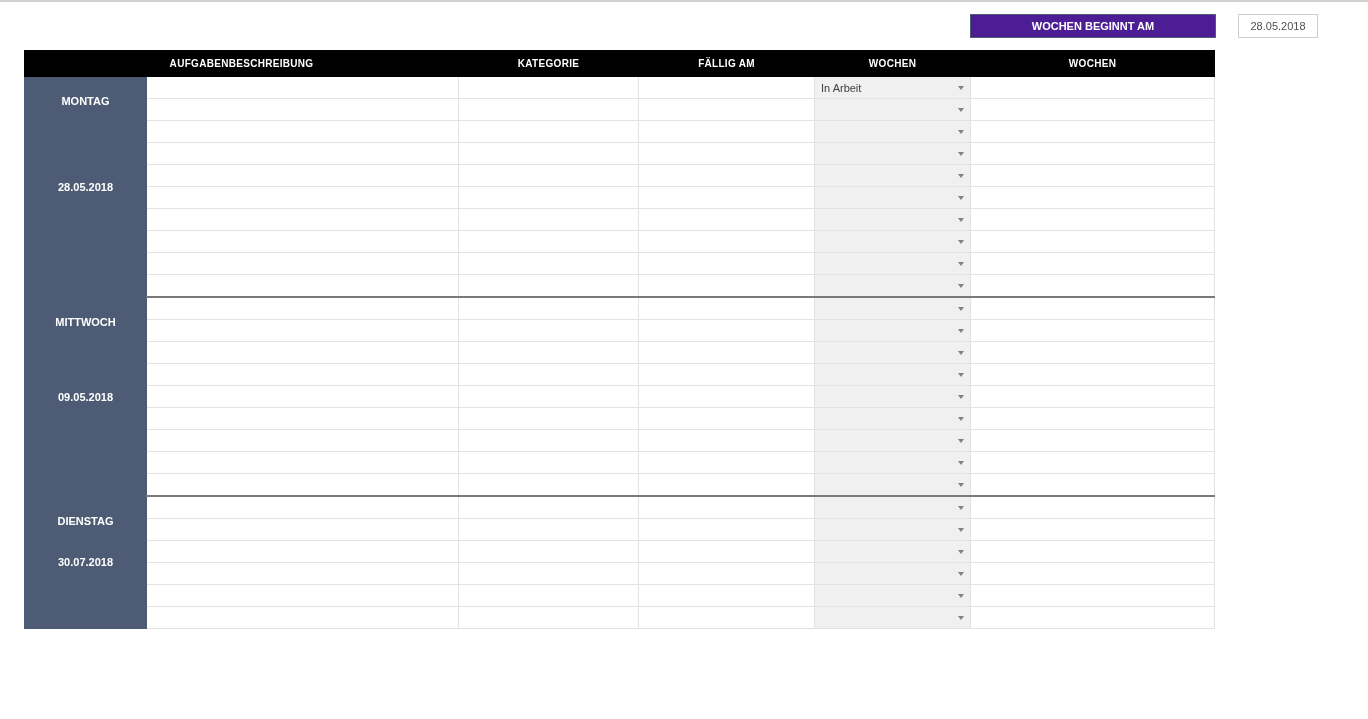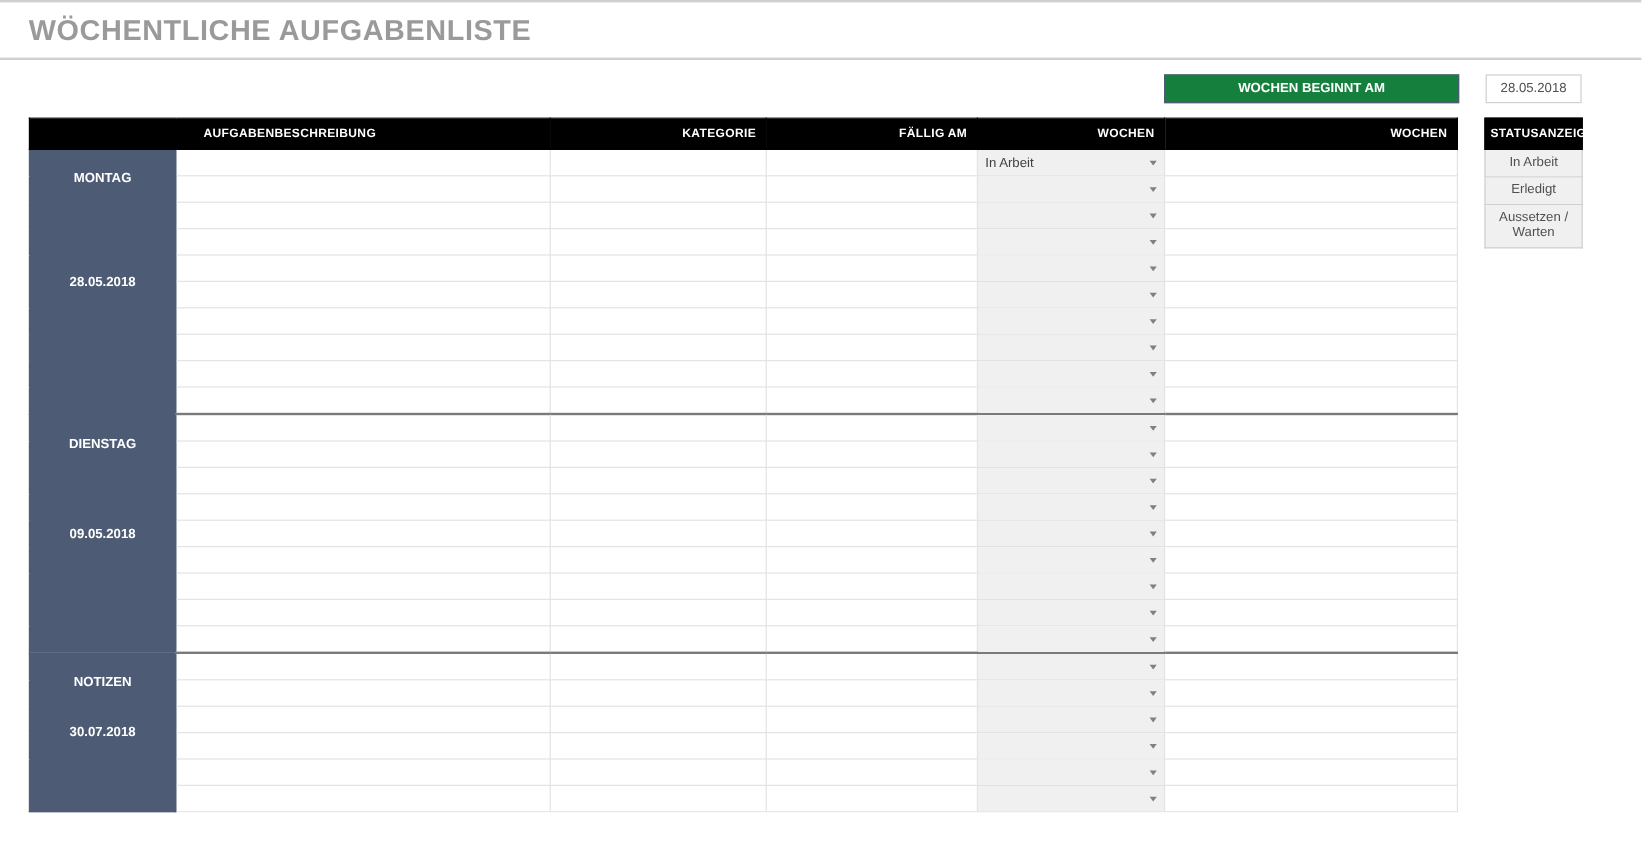--- a/index.html
+++ b/index.html
@@ -26,21 +26,21 @@
     color: #9a9a9a;
     letter-spacing: 0.5px;
   }
   .top-controls {
     display: flex;
     justify-content: flex-end;
     gap: 22px;
     padding: 12px 50px 12px 24px;
   }
   .wb-button {
-    background: #15803d;
+    background: #4c1d95;
     color: #ffffff;
     font-weight: 700;
     font-size: 11px;
     height: 22px;
     line-height: 22px;
     text-align: center;
     width: 244px;
     border: 1px solid #4d5c74;
   }
   .wb-date {
@@ -62,21 +62,21 @@
   .task-table {
     border-collapse: collapse;
     table-layout: fixed;
     width: 1190px;
   }
   .task-table th {
     background: #000000;
     color: #ffffff;
     font-size: 10px;
     font-weight: 700;
-    text-align: right;
+    text-align: center;
     padding: 7px 8px;
     border: 1px solid #000000;
     letter-spacing: 0.3px;
   }
   .task-table th.h-desc { text-align: center; }
   .task-table td {
     border: 1px solid #e3e3e3;
     height: 21px;
     padding: 0 6px;
     font-size: 11px;
@@ -147,23 +147,20 @@
     font-size: 11px;
     color: #505050;
     padding: 4px 2px;
     line-height: 1.25;
   }
 </style>
 </head>
 <body>
 
 <div class="page">
-  <div class="title-bar">
-    <div class="title">WÖCHENTLICHE AUFGABENLISTE</div>
-  </div>
 
   <div class="top-controls">
     <div class="wb-button">WOCHEN BEGINNT AM</div>
     <div class="wb-date">28.05.2018</div>
   </div>
 
   <div class="main-row">
     <table class="task-table">
       <colgroup>
         <col style="width:122px">
@@ -255,21 +252,21 @@
           <tr>
             <td></td>
             <td></td>
             <td></td>
             <td class="status-cell"><span class="status-text"></span><span class="caret"></span></td>
             <td></td>
           </tr>
           <tr class="day-sep">
             <td class="day-cell" rowspan="9">
               <div class="day-wrap">
-                <div class="day-name">DIENSTAG</div>
+                <div class="day-name">MITTWOCH</div>
                 <div class="day-date">09.05.2018</div>
               </div>
             </td>
             <td></td>
             <td></td>
             <td></td>
             <td class="status-cell"><span class="status-text"></span><span class="caret"></span></td>
             <td></td>
           </tr>
           <tr>
@@ -324,21 +321,21 @@
           <tr>
             <td></td>
             <td></td>
             <td></td>
             <td class="status-cell"><span class="status-text"></span><span class="caret"></span></td>
             <td></td>
           </tr>
           <tr class="day-sep">
             <td class="day-cell" rowspan="6">
               <div class="day-wrap">
-                <div class="day-name">NOTIZEN</div>
+                <div class="day-name">DIENSTAG</div>
                 <div class="day-date">30.07.2018</div>
               </div>
             </td>
             <td></td>
             <td></td>
             <td></td>
             <td class="status-cell"><span class="status-text"></span><span class="caret"></span></td>
             <td></td>
           </tr>
           <tr>
@@ -372,22 +369,14 @@
           <tr>
             <td></td>
             <td></td>
             <td></td>
             <td class="status-cell"><span class="status-text"></span><span class="caret"></span></td>
             <td></td>
           </tr>
         </tbody>
     </table>
 
-    <div class="legend">
-      <div class="legend-header">STATUSANZEIGE</div>
-      <div id="legend-items">
-          <div class="legend-item">In Arbeit</div>
-          <div class="legend-item">Erledigt</div>
-          <div class="legend-item">Aussetzen / Warten</div>
-        </div>
-    </div>
   </div>
 </div>
 
 </body></html>

